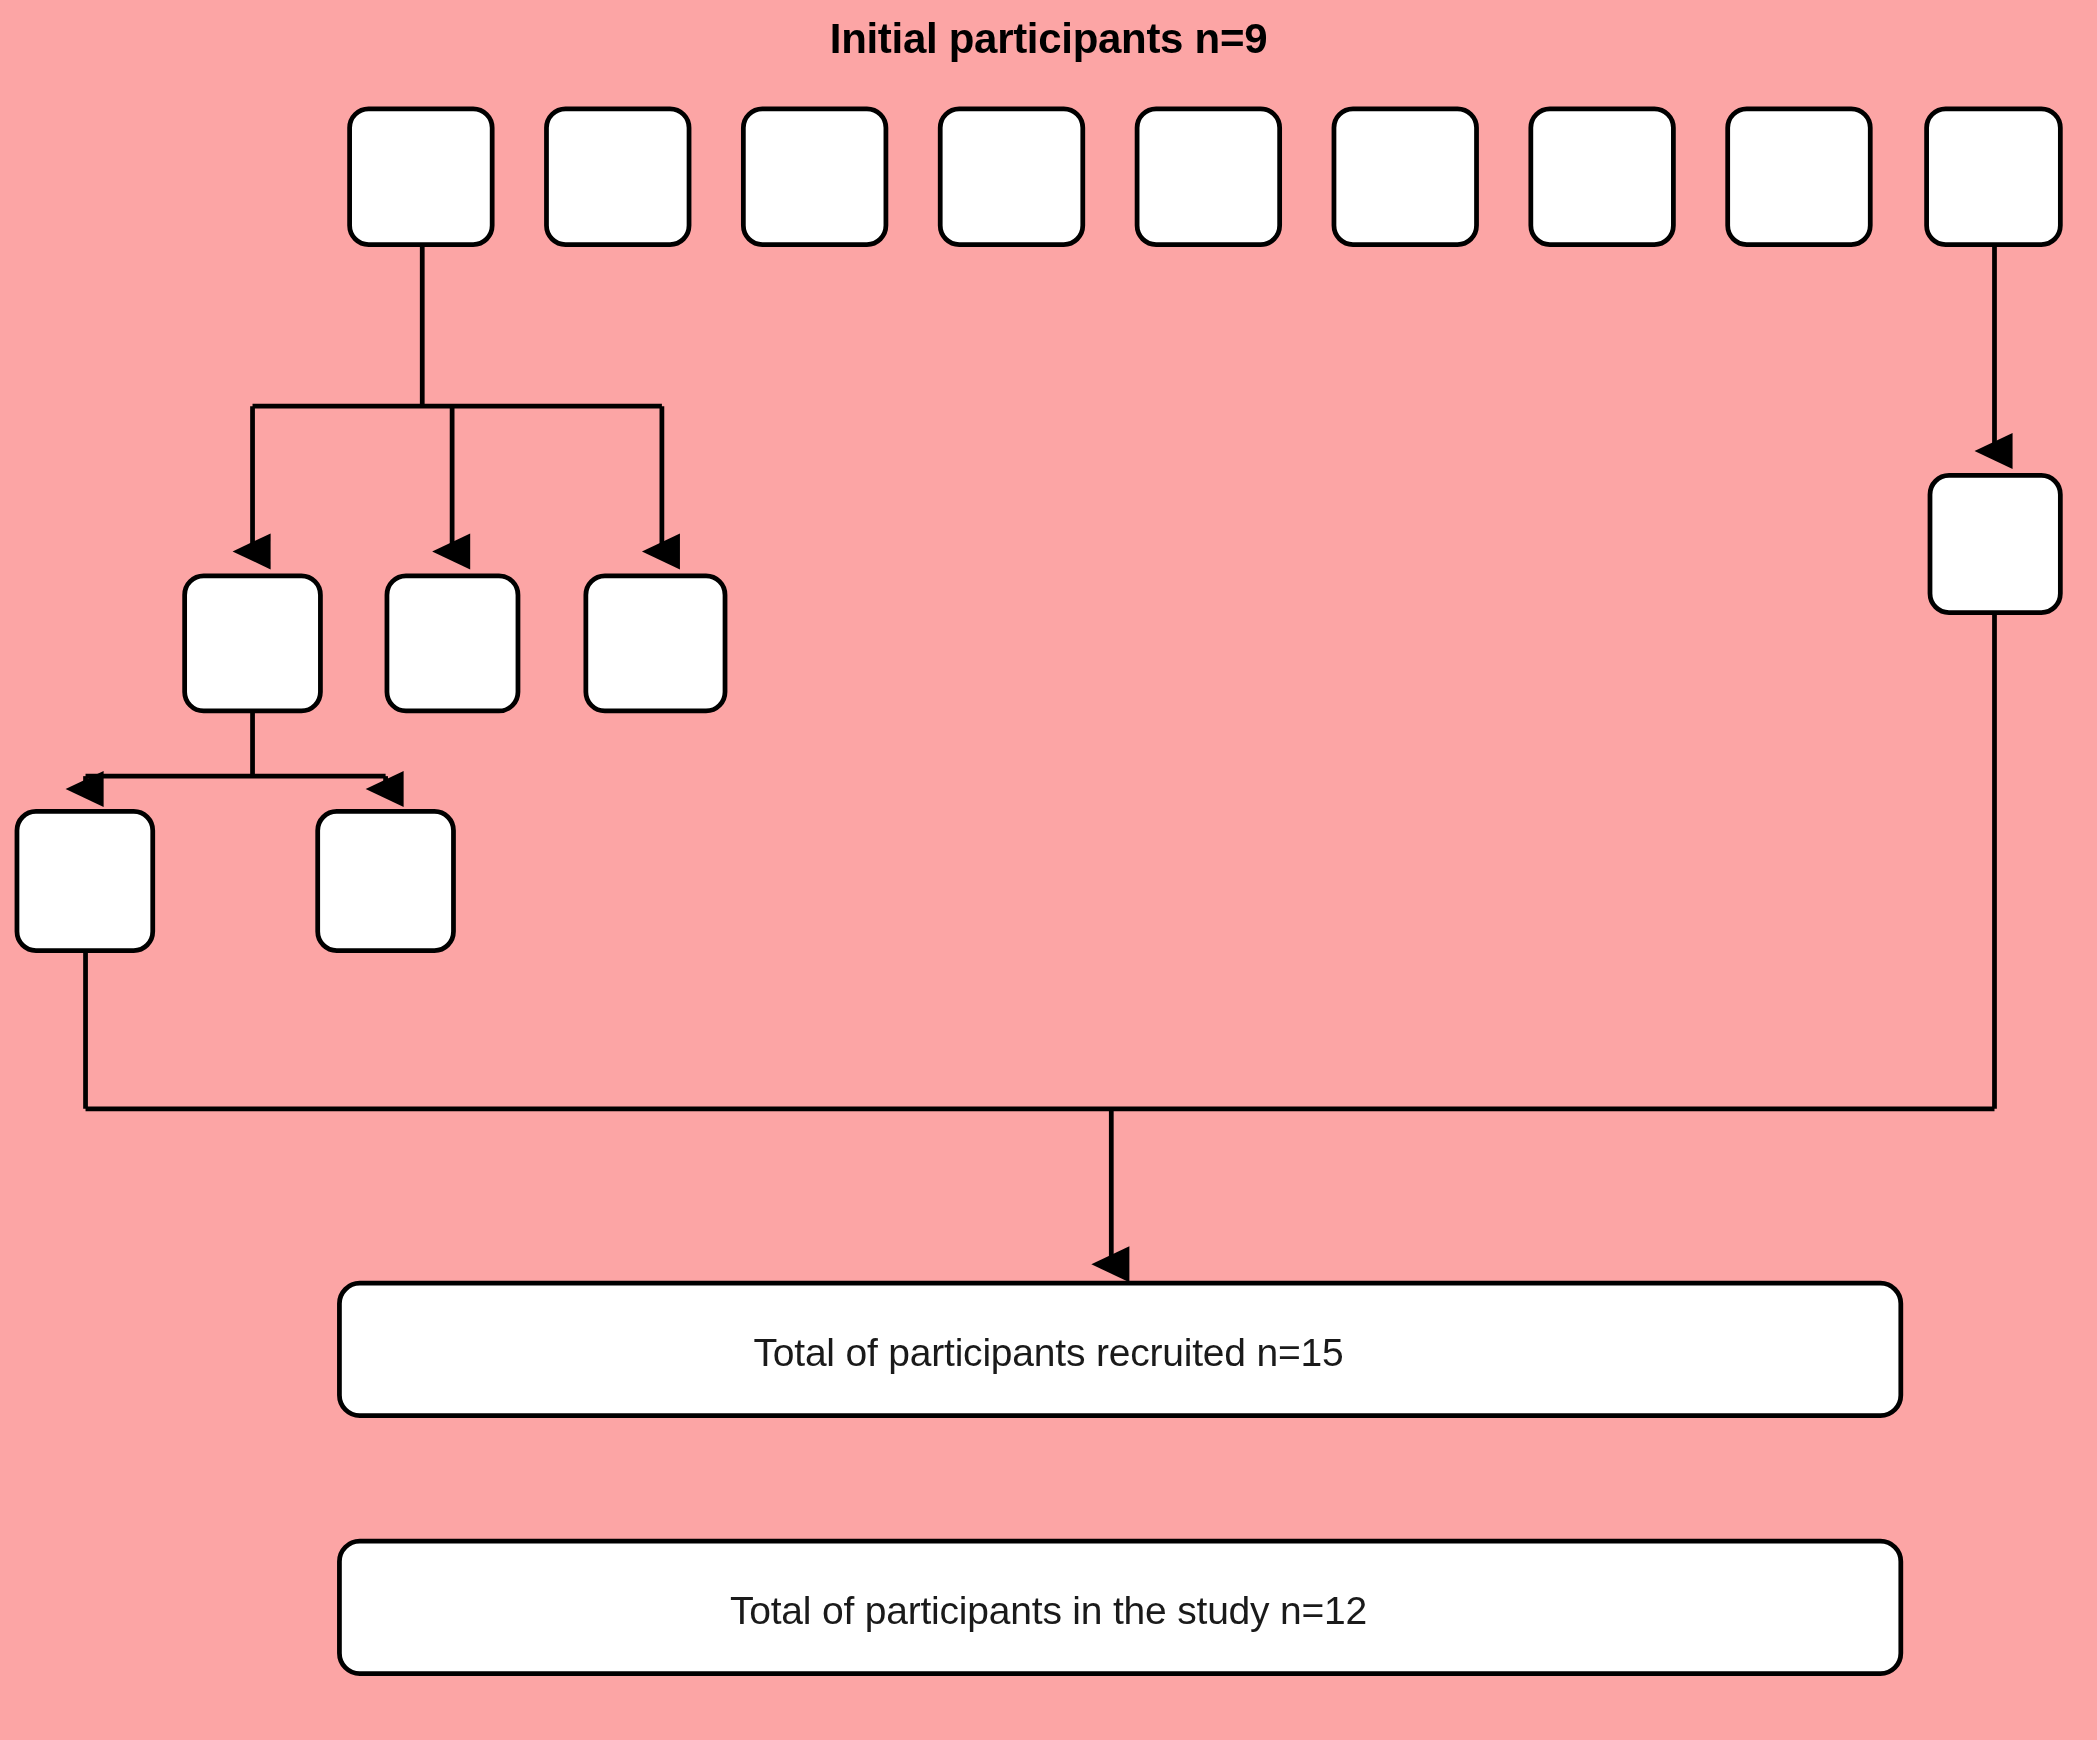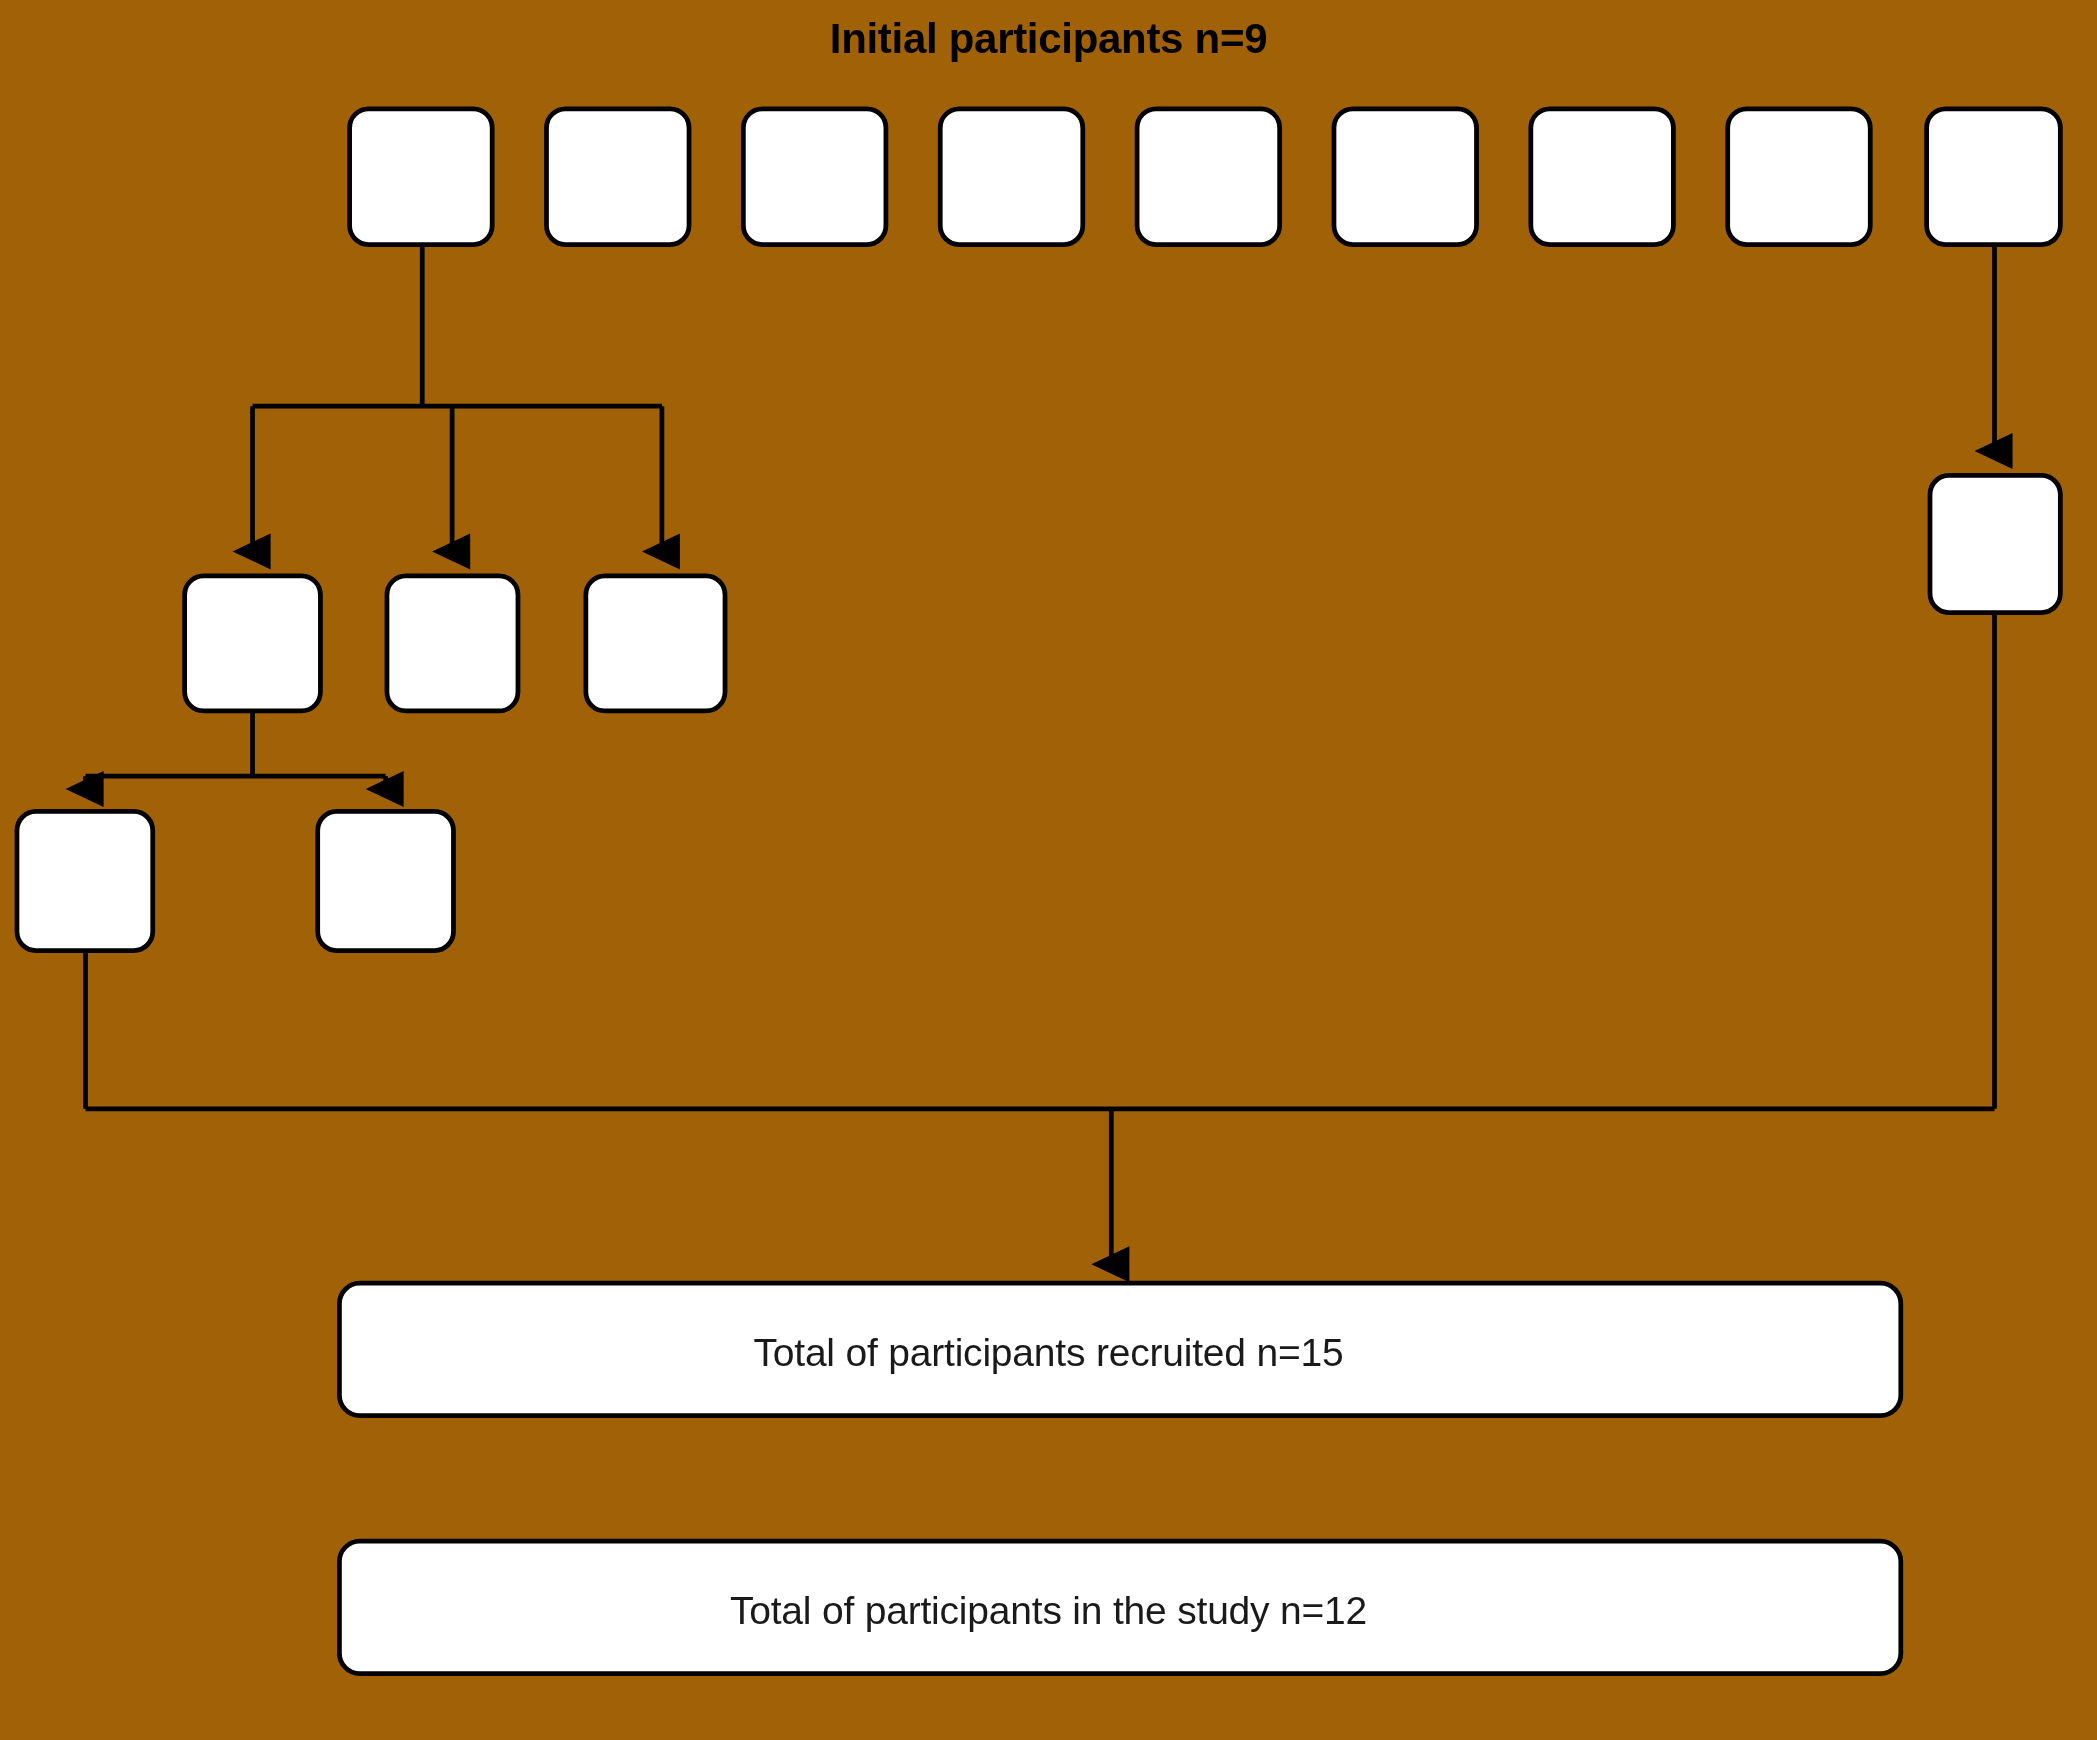--- a/index.html
+++ b/index.html
@@ -5,21 +5,21 @@
 <style>
   html, body {
     margin: 0;
     padding: 0;
     background: #ffffff;
   }
   #page {
     position: relative;
     width: 2097px;
     height: 1741px;
-    background: #a16207;
+    background: #fca5a5;
     overflow: hidden;
     font-family: "Liberation Sans", "DejaVu Sans", sans-serif;
   }
   #flow-svg {
     position: absolute;
     left: 0;
     top: 0;
     width: 2097px;
     height: 1741px;
   }

